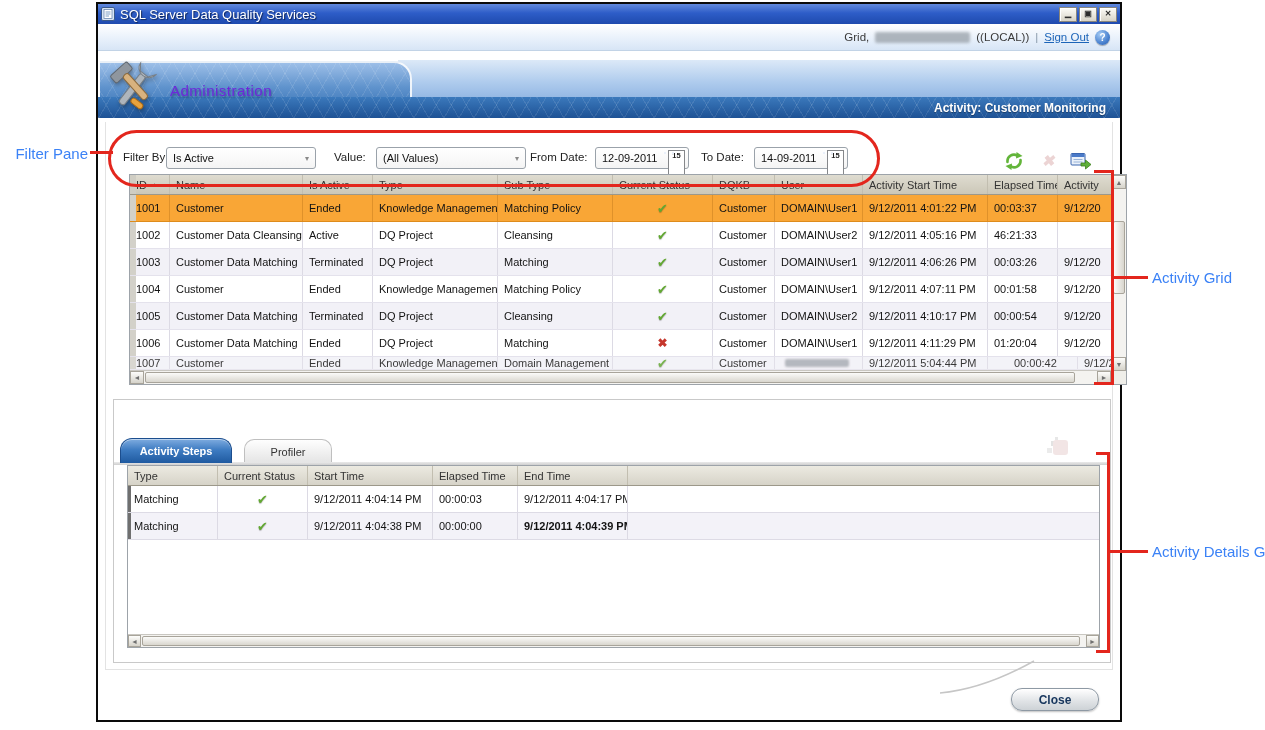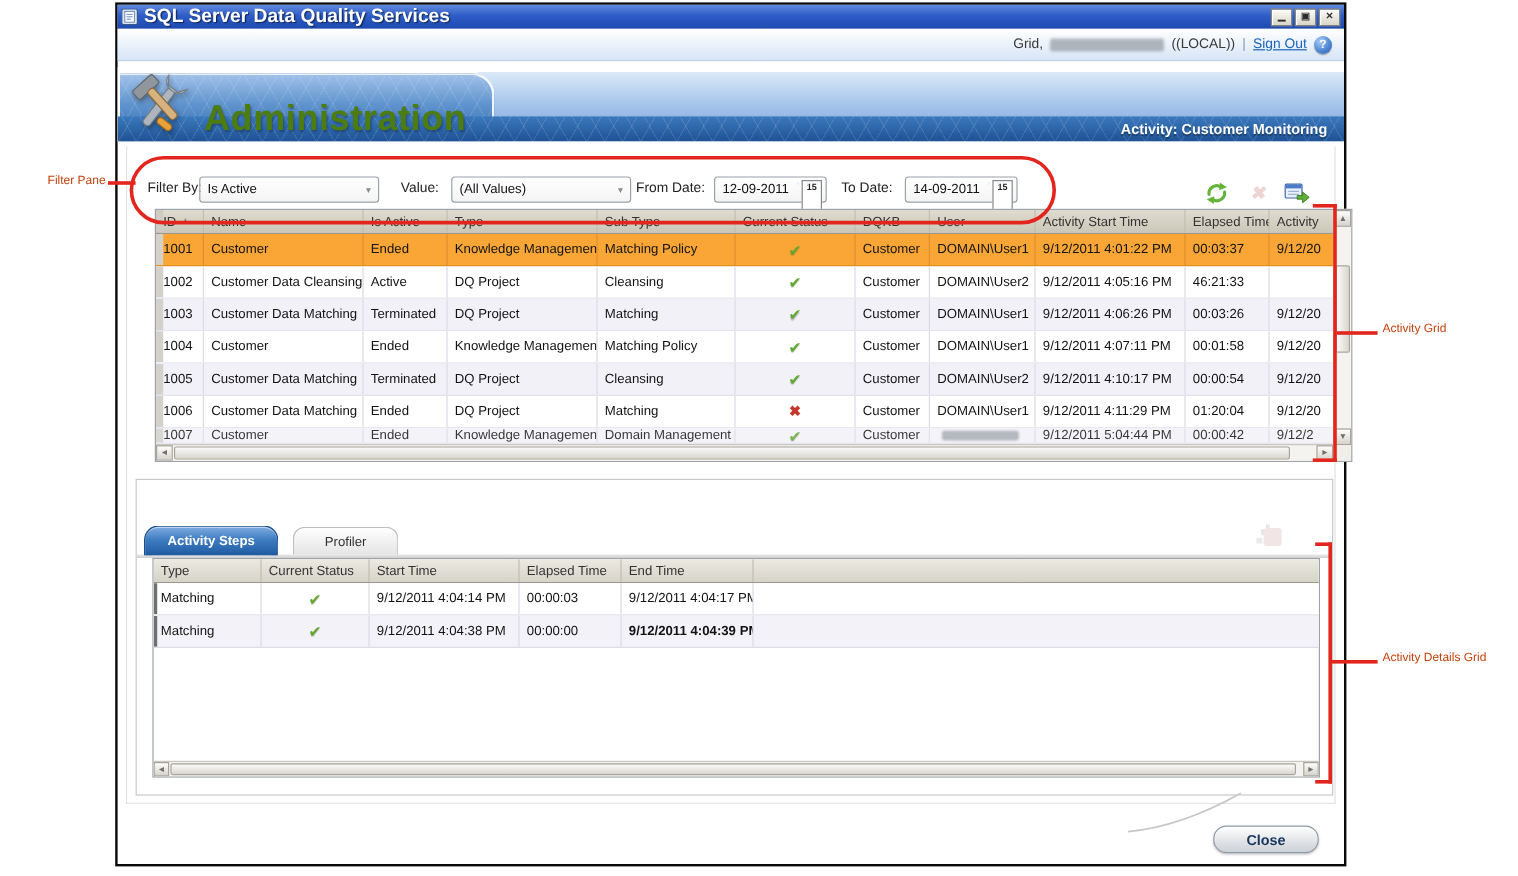--- a/index.html
+++ b/index.html
@@ -6,21 +6,21 @@
   body { width:1265px; height:730px; background:#fff; font-family:"Liberation Sans", sans-serif; position:relative; overflow:hidden; }
   #canvas { position:relative; width:1265px; height:730px; background:#fff; }
 
   
   .window { position:absolute; left:96px; top:2px; width:1026px; height:720px; border:2px solid #0a0a0a; background:#fff; }
 
   .titlebar { position:absolute; left:0; right:0; top:0; height:20px;
     background:linear-gradient(180deg,#6189DD 0%,#2E5DC8 45%,#1E4AAE 100%);
     display:flex; align-items:center; padding:0 3px; }
   .title-icon { width:14px; height:14px; margin-right:5px; flex:none; }
-  .title-text { color:#fff; font-size:16px; font-weight:bold; text-shadow:1px 1px 1px rgba(10,25,60,.8); white-space:nowrap; }
+  .title-text { color:#fff; font-size:13px; font-weight:normal; text-shadow:1px 1px 1px rgba(10,25,60,.8); white-space:nowrap; }
   .win-controls { margin-left:auto; display:flex; gap:2px; }
   .winbtn { width:18px; height:15px; background:linear-gradient(#FDFCF8,#D8D4C8); border:1px solid #8A867C;
     box-shadow:inset 1px 1px 0 #fff; font-size:8px; line-height:12px; text-align:center; color:#2d2d2d; font-weight:bold; cursor:default; }
 
   .subheader { position:absolute; left:0; right:0; top:20px; height:27px;
     background:linear-gradient(180deg,#FFFFFF 0%,#E9F1FB 55%,#D7E5F6 100%);
     border-bottom:1px solid #C2D3E6; display:flex; align-items:center; justify-content:flex-end; padding-right:10px; gap:6px;
     font-size:11.5px; color:#3A3A3A; }
   .blur-name { display:inline-block; width:95px; height:11px; background:#98A0A8; border-radius:2px; filter:blur(1.5px); opacity:.75; }
   .divider { color:#8899AA; }
@@ -34,21 +34,21 @@
   .banner-light { position:absolute; top:4px; left:300px; right:0; height:41px;
     background:linear-gradient(180deg,#DCE9F8 0%,#AECBED 55%,#8FB4E2 100%); border-bottom-left-radius:26px; }
   .banner-bar { position:absolute; bottom:0; left:0; right:0; height:21px;
     background:linear-gradient(180deg,#3B79BC,#1E5295); }
   .banner-bar::after, .banner-tab::after { content:""; position:absolute; inset:0; border-radius:inherit;
     background:repeating-linear-gradient(60deg, rgba(255,255,255,.10) 0 1px, transparent 1px 13px),
                repeating-linear-gradient(-60deg, rgba(255,255,255,.10) 0 1px, transparent 1px 13px); }
   .banner-tab { position:absolute; left:2px; top:5px; width:312px; bottom:0;
     background:linear-gradient(180deg,#9DBFE8 0%,#5E92CC 45%,#2F6BB0 100%);
     border-radius:0 18px 0 0; border-top:2px solid rgba(255,255,255,.9); border-right:2px solid rgba(255,255,255,.9); }
-  .banner-title { position:absolute; left:72px; top:26px; font-size:30px; font-weight:bold; color:#4d7c0f;
+  .banner-title { position:absolute; left:72px; top:26px; font-size:15px; font-weight:normal; color:#6d28d9;
     text-shadow:1px 2px 2px rgba(20,40,80,.5); letter-spacing:.5px; z-index:4; }
   .banner-activity { position:absolute; right:14px; bottom:3px; color:#fff; font-weight:bold; font-size:12px;
     text-shadow:0 1px 1px rgba(0,0,0,.35); z-index:4; }
   .tools-icon { position:absolute; left:4px; top:0; width:64px; height:62px; z-index:5;
     filter:drop-shadow(1px 2px 2px rgba(0,0,0,.35)); }
 
   .content-frame { position:absolute; left:7px; top:118px; width:1008px; height:548px;
     border:1px solid #E3E3E3; border-top:none; pointer-events:none; }
 
   
@@ -128,21 +128,21 @@
   .hsb2 .sb-thumb { top:1px; bottom:1px; left:14px; width:938px; background:linear-gradient(#FBFBF9,#D9D6CE); }
 
   
   .curve { position:absolute; left:840px; top:655px; }
   .close-btn { position:absolute; left:913px; top:684px; width:88px; height:23px;
     border:1px solid #8E99A4; border-radius:11px; background:linear-gradient(#FFFFFF,#DFE2E5 60%,#CDD2D6);
     font-weight:bold; font-size:12px; color:#17365D; display:flex; align-items:center; justify-content:center;
     box-shadow:0 1px 2px rgba(0,0,0,.25), inset 0 1px 0 #fff; cursor:pointer; }
 
   
-  .anno { position:absolute; font-size:10px; color:#c2410c; z-index:80; white-space:nowrap; }
+  .anno { position:absolute; font-size:15px; color:#3b82f6; z-index:80; white-space:nowrap; }
   .rline { position:absolute; background:#E3261D; z-index:80; }
 </style>
 </head>
 <body>
 
 <div id="canvas">
 
   <div class="window">
 
     <div class="titlebar">
@@ -376,21 +376,21 @@
             <div class="g-cell" style="width: 125px;">Knowledge Management</div>
             <div class="g-cell" style="width: 115px;">Domain Management</div>
             <div class="g-cell c-center" style="width: 100px;">
               <span class="ok-ic">✔</span>
             </div>
             <div class="g-cell" style="width: 62px;">Customer</div>
             <div class="g-cell" style="width: 88px;">
               <div class="redact-sm"></div>
             </div>
             <div class="g-cell" style="width: 125px;">9/12/2011 5:04:44 PM</div>
-            <div class="g-cell" style="width: 70px;">00:00:42</div>
+            <div class="g-cell" style="width: 70px; margin-left: 20px;">00:00:42</div>
             <div class="g-cell" style="flex: 1 1 0%; border-right: none;">9/12/2</div>
           </div>
         </div>
       <div class="vsb">
         <span class="sb-btn sb-up">▲</span>
         <span class="sb-thumb"></span>
         <span class="sb-btn sb-down">▼</span>
       </div>
       <div class="hsb">
         <span class="sb-btn sb-left">◄</span>

